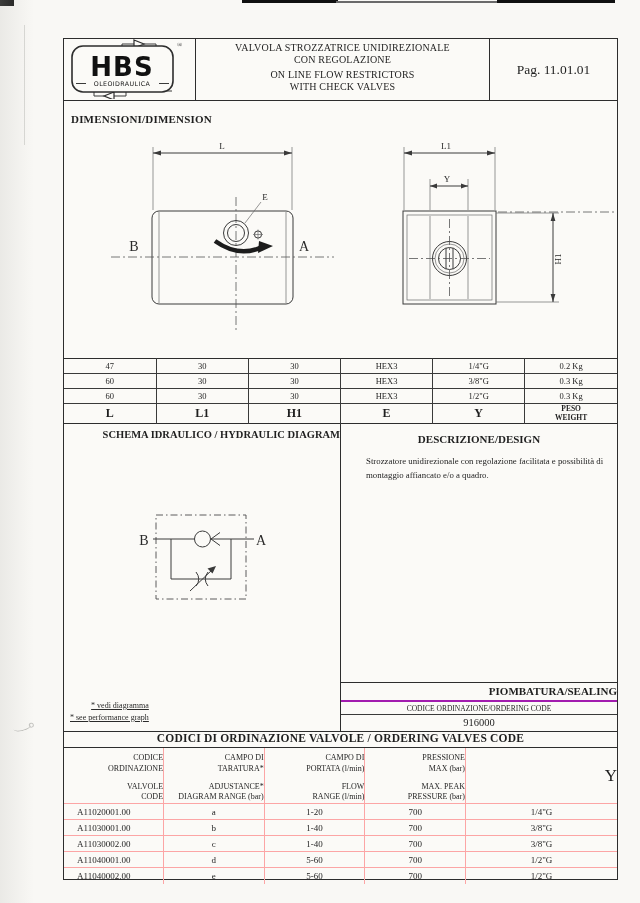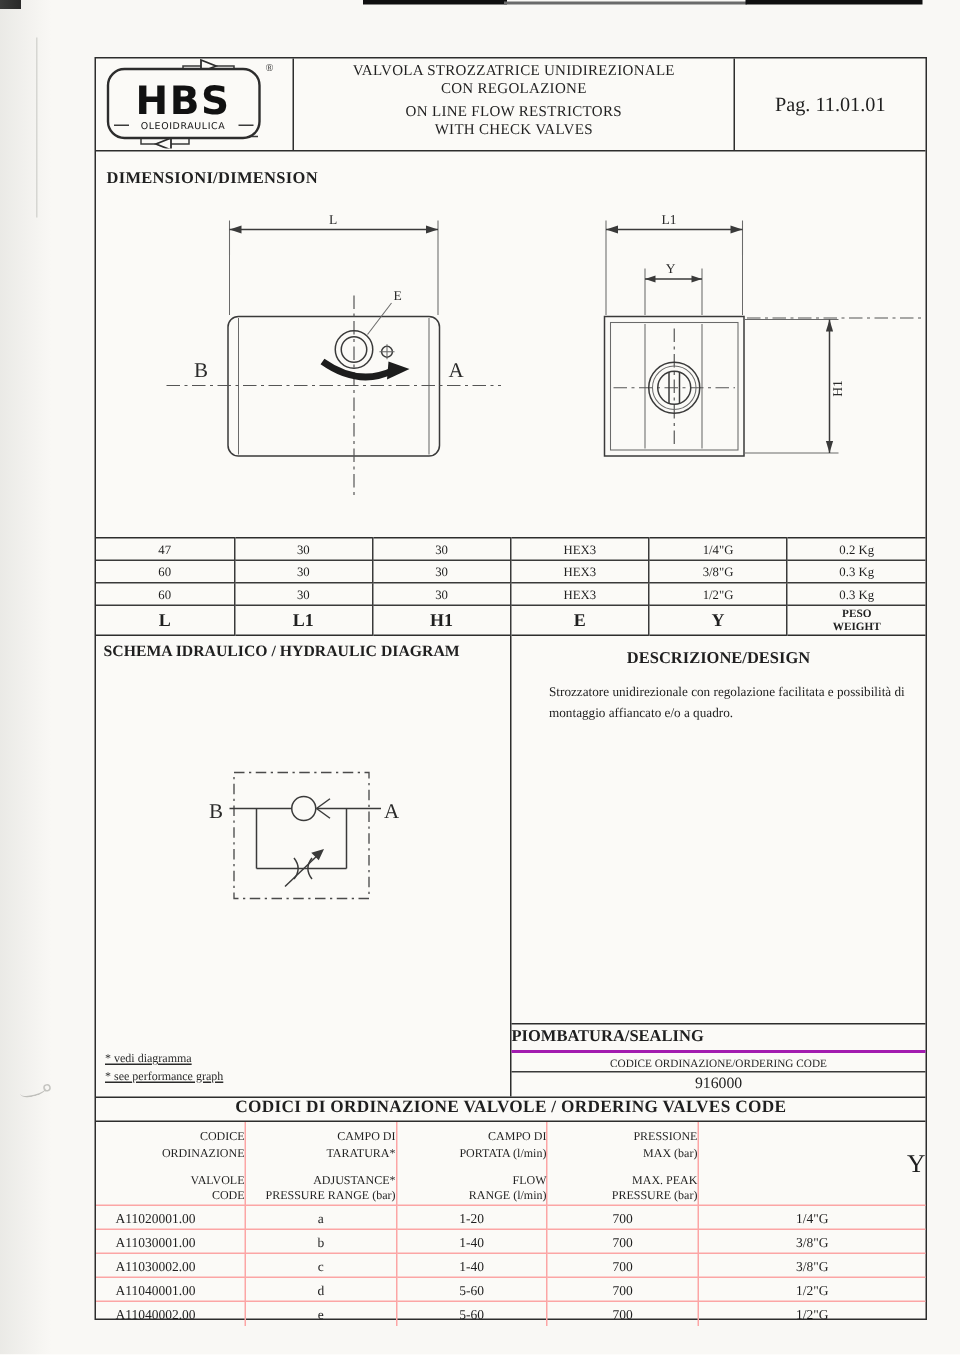--- a/index.html
+++ b/index.html
@@ -48,30 +48,30 @@
   .dim-table td { border:1px solid #3a3a3a; height:15px; text-align:center; font-size:8.5px; }
   .dim-table tr td:first-child { border-left:none; }
   .dim-table tr td:last-child { border-right:none; }
   .dim-table tr:first-child td { border-top:none; }
   .dim-table tr:last-child td { border-bottom:none; }
   .dt-head td { height:20px; font-weight:bold; font-size:12px; }
   .dt-head td.peso { font-size:7.5px; line-height:1.15; }
 
   
   .middle { position:relative; display:flex; height:308px; border-bottom:1.5px solid #2d2d2d; }
-  .mid-left { width:277px; border-right:1.2px solid #2d2d2d; position:relative; }
+  .mid-left { width:277px; border-right:1.2px solid #2d2d2d; position:relative;text-align:right; }
   .schema-heading { padding:5px 0 0 5px; font-size:10.5px; font-weight:bold; }
   .hyd-svg { position:absolute; left:0; top:0; }
   .footnotes { position:absolute; left:6px; top:276px; font-size:8px; line-height:1.45; color:#2a2a2a;text-decoration:underline; }
   .mid-right { flex:1; position:relative; }
   .desc-heading { text-align:center; font-size:11px; font-weight:bold; margin-top:9px; }
   .desc-it { position:absolute; left:25px; right:10px; top:31px; font-size:8.8px; line-height:1.55; }
   .desc-en { position:absolute; left:25px; right:8px; top:113px; font-size:8.8px; line-height:1.5; }
   .sealing { position:absolute; left:0; right:0; bottom:0; }
-  .seal-title { border-top:1.2px solid #2d2d2d; height:18px; text-align:left; font-weight:bold; font-size:11px; padding-top:2px; }
+  .seal-title { border-top:1.2px solid #2d2d2d; height:18px; text-align:right; font-weight:bold; font-size:11px; padding-top:2px; }
   .seal-label { border-top:2px solid #a21caf; height:14px; text-align:center; font-size:7.5px; padding-top:2px; }
   .seal-value { border-top:1px solid #3a3a3a; height:17px; text-align:center; font-size:10.5px; padding-top:2px; }
 
   
   .order-block { height:150px; }
   .order-title { height:16px; border-bottom:1.2px solid #2d2d2d; text-align:center;
     font-weight:bold; font-size:11.5px; letter-spacing:.2px; }
   .order-table td { border:1px solid #fca5a5; text-align:center; }
   .order-table tr td:first-child { border-left:none; }
   .order-table tr td:last-child { border-right:none; }
@@ -289,21 +289,21 @@
 ORDINAZIONE</div>
               <div class="hen">VALVOLE
 CODE</div>
             </div>
           </td>
           <td class="col2">
             <div class="hcell">
               <div class="hit">CAMPO DI
 TARATURA*</div>
               <div class="hen">ADJUSTANCE*
-PRESSURE RANGE (bar)</div>
+DIAGRAM RANGE (bar)</div>
             </div>
           </td>
           <td class="col3">
             <div class="hcell">
               <div class="hit">CAMPO DI
 PORTATA (l/min)</div>
               <div class="hen">FLOW
 RANGE (l/min)</div>
             </div>
           </td>

